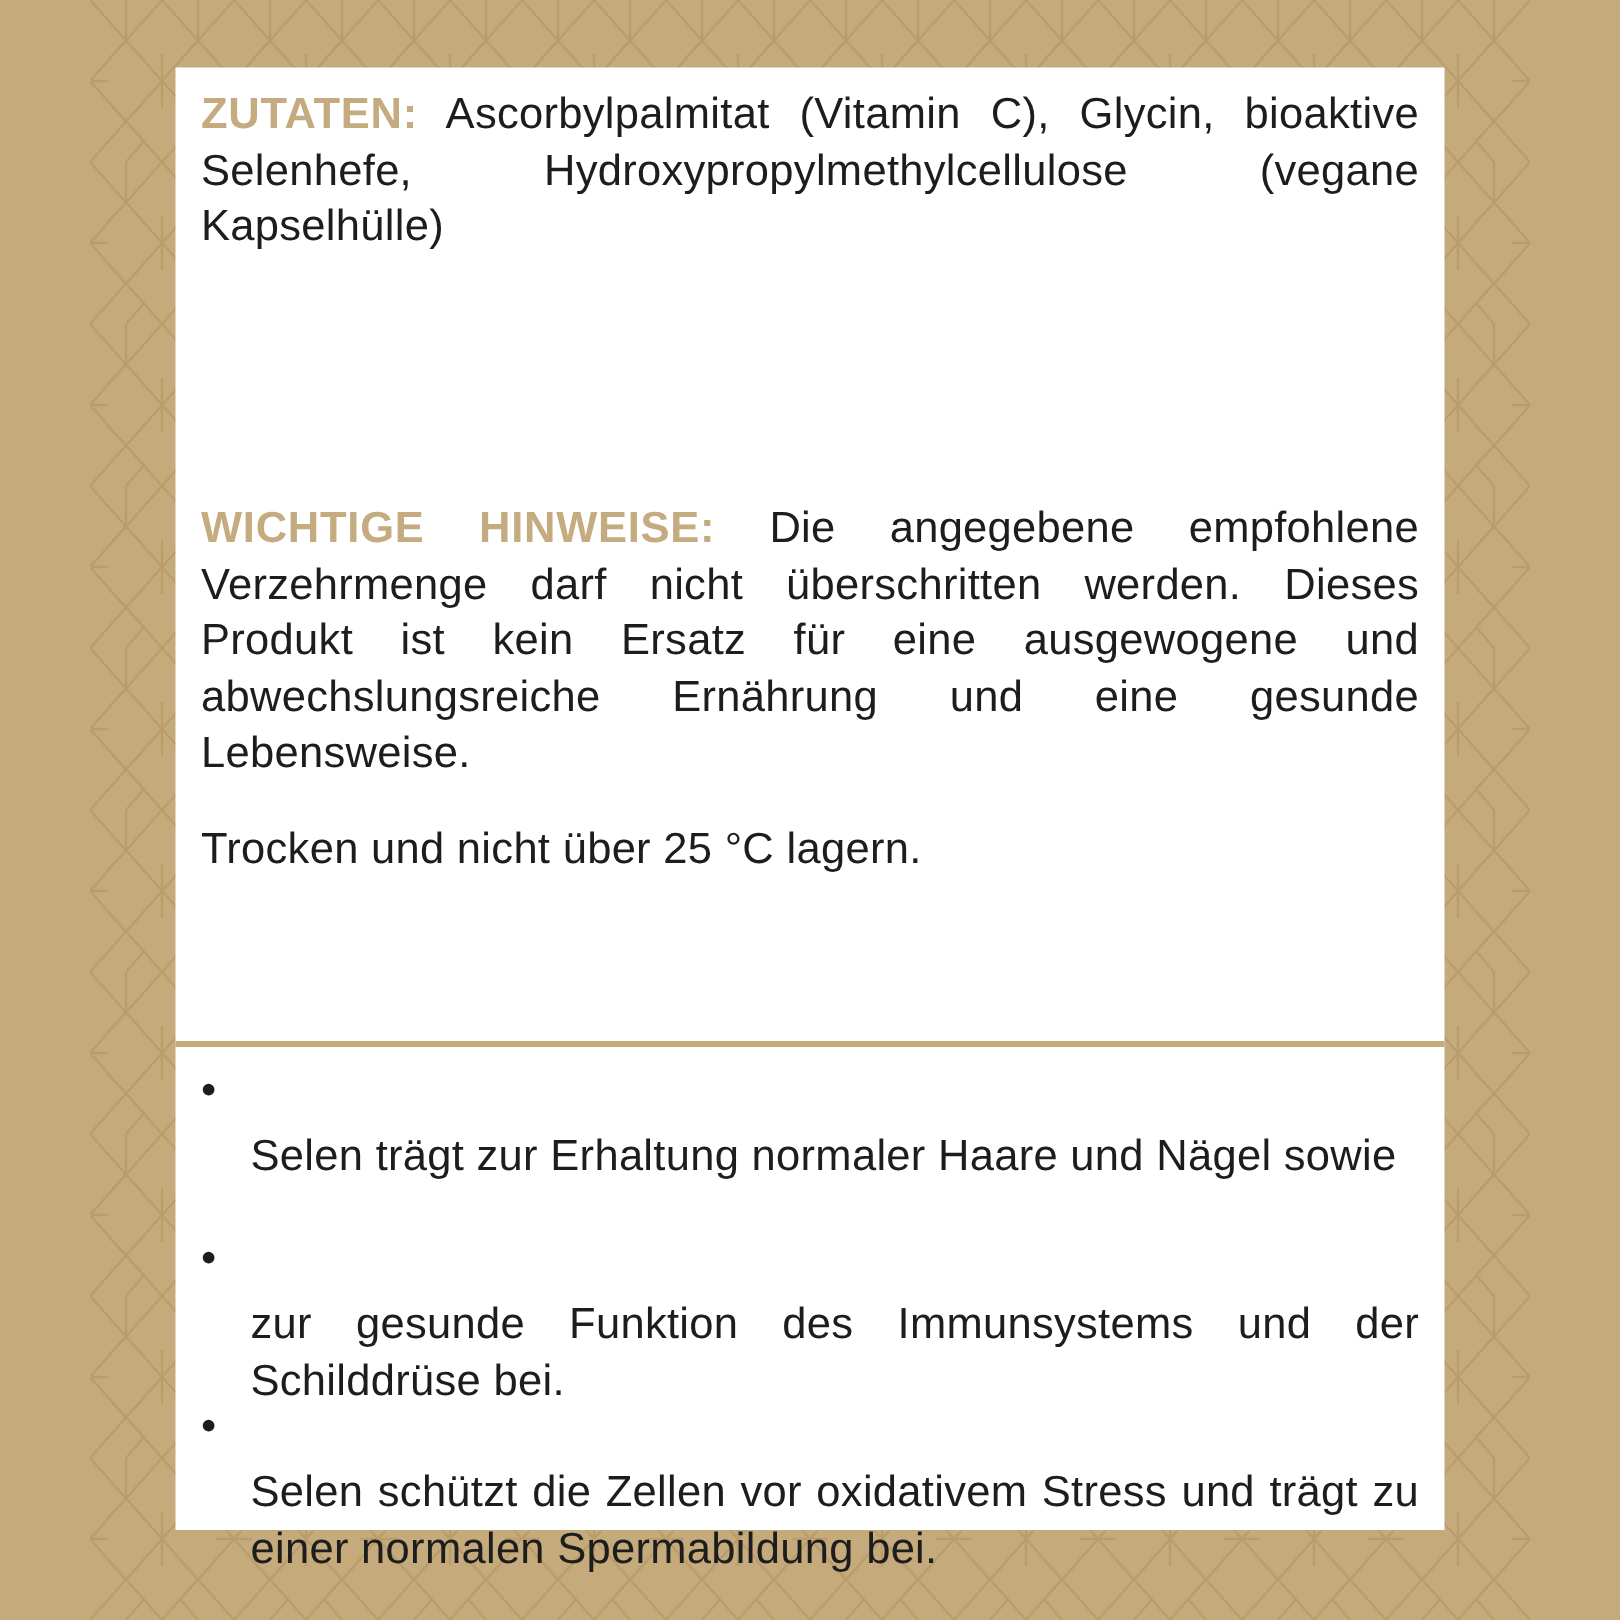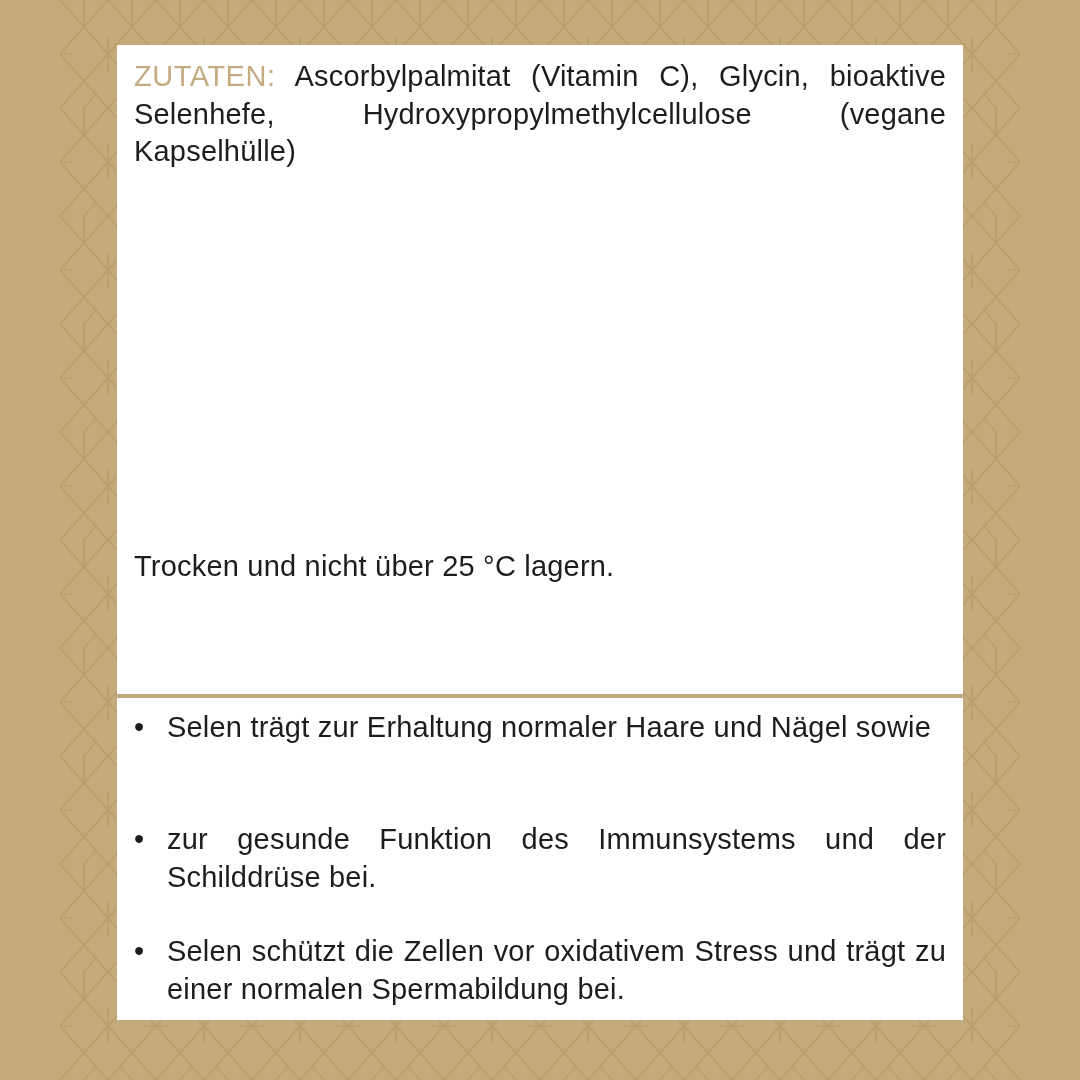--- a/index.html
+++ b/index.html
@@ -37,21 +37,21 @@
       color: #1d1d1d;
       font-size: 29px;
       line-height: 37.5px;
       letter-spacing: 0.2px;
     }
     .justified {
       text-align: justify;
     }
     .label {
       color: #c4ab80;
-      font-weight: normal;
+      font-weight: bold;
       letter-spacing: 0.5px;
       margin-top: 12px;
     }
     .divider {
       position: absolute;
       left: 0;
       top: 649px;
       width: 846px;
       height: 4px;
       background: #c5aa7b;
@@ -68,20 +68,21 @@
     .bullet-dot {
       position: absolute;
       left: 0;
       top: 0;
       width: 20px;
       text-align: left;
     }
     .bullet-text {
       margin-left: 33px;
       text-align: justify;
+      margin-top: 44px;
     }
   </style>
 </head>
 <body>
 
 <svg class="pattern" viewBox="0 0 960 1080" xmlns="http://www.w3.org/2000/svg">
   <defs>
     <pattern id="geo" x="0" y="0" width="96" height="108" patternUnits="userSpaceOnUse">
       <g fill="none" stroke="#b79b6a" stroke-width="1.6" opacity="0.85">
         <path d="M0 0 L24 27 L48 0 L72 27 L96 0"></path>
@@ -100,20 +101,23 @@
   <rect x="0" y="0" width="960" height="1080" fill="url(#geo)"></rect>
 </svg>
 
 <div class="panel">
 
   <div class="text-block justified" style="top: 13px;">
     <span class="label">ZUTATEN:</span><span> Ascorbylpalmitat (Vitamin C), Glycin, bioaktive Selenhefe, Hydroxypropylmethylcellulose (vegane Kapselhülle)</span>
   </div>
 
 
+  <div class="text-block justified" style="top: 289px;">
+    <span class="label">WICHTIGE HINWEISE:</span><span> Die angegebene empfohlene Verzehrmenge darf nicht überschritten werden. Dieses Produkt ist kein Ersatz für eine ausgewogene und abwechslungsreiche Ernährung und eine gesunde Lebensweise.</span>
+  </div>
 
   <div class="text-block" style="top: 503px;">
     <div>Trocken und nicht über 25 °C lagern.</div>
   </div>
 
 
   <div class="divider"></div>
 
   <div class="bullet-item" style="top: 664px;">
     <span class="bullet-dot">•</span>

